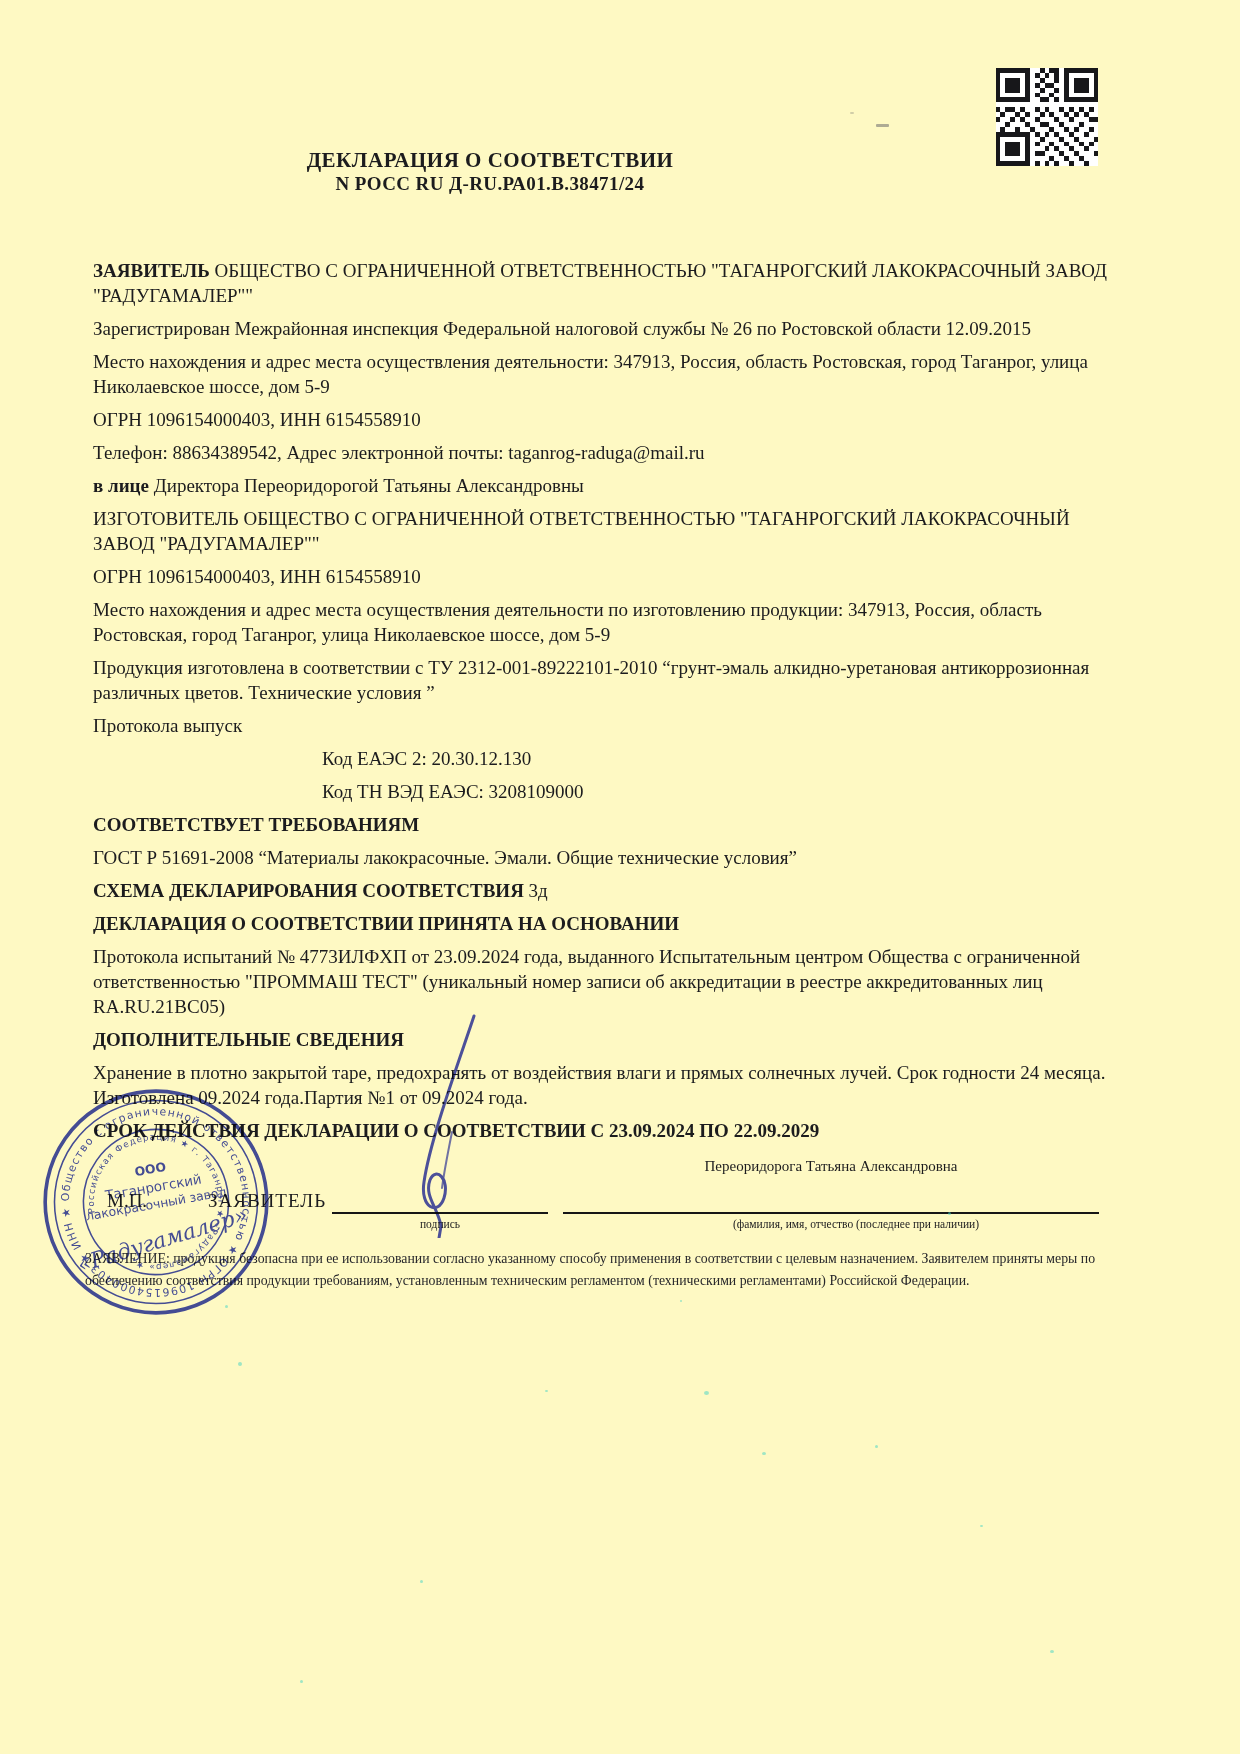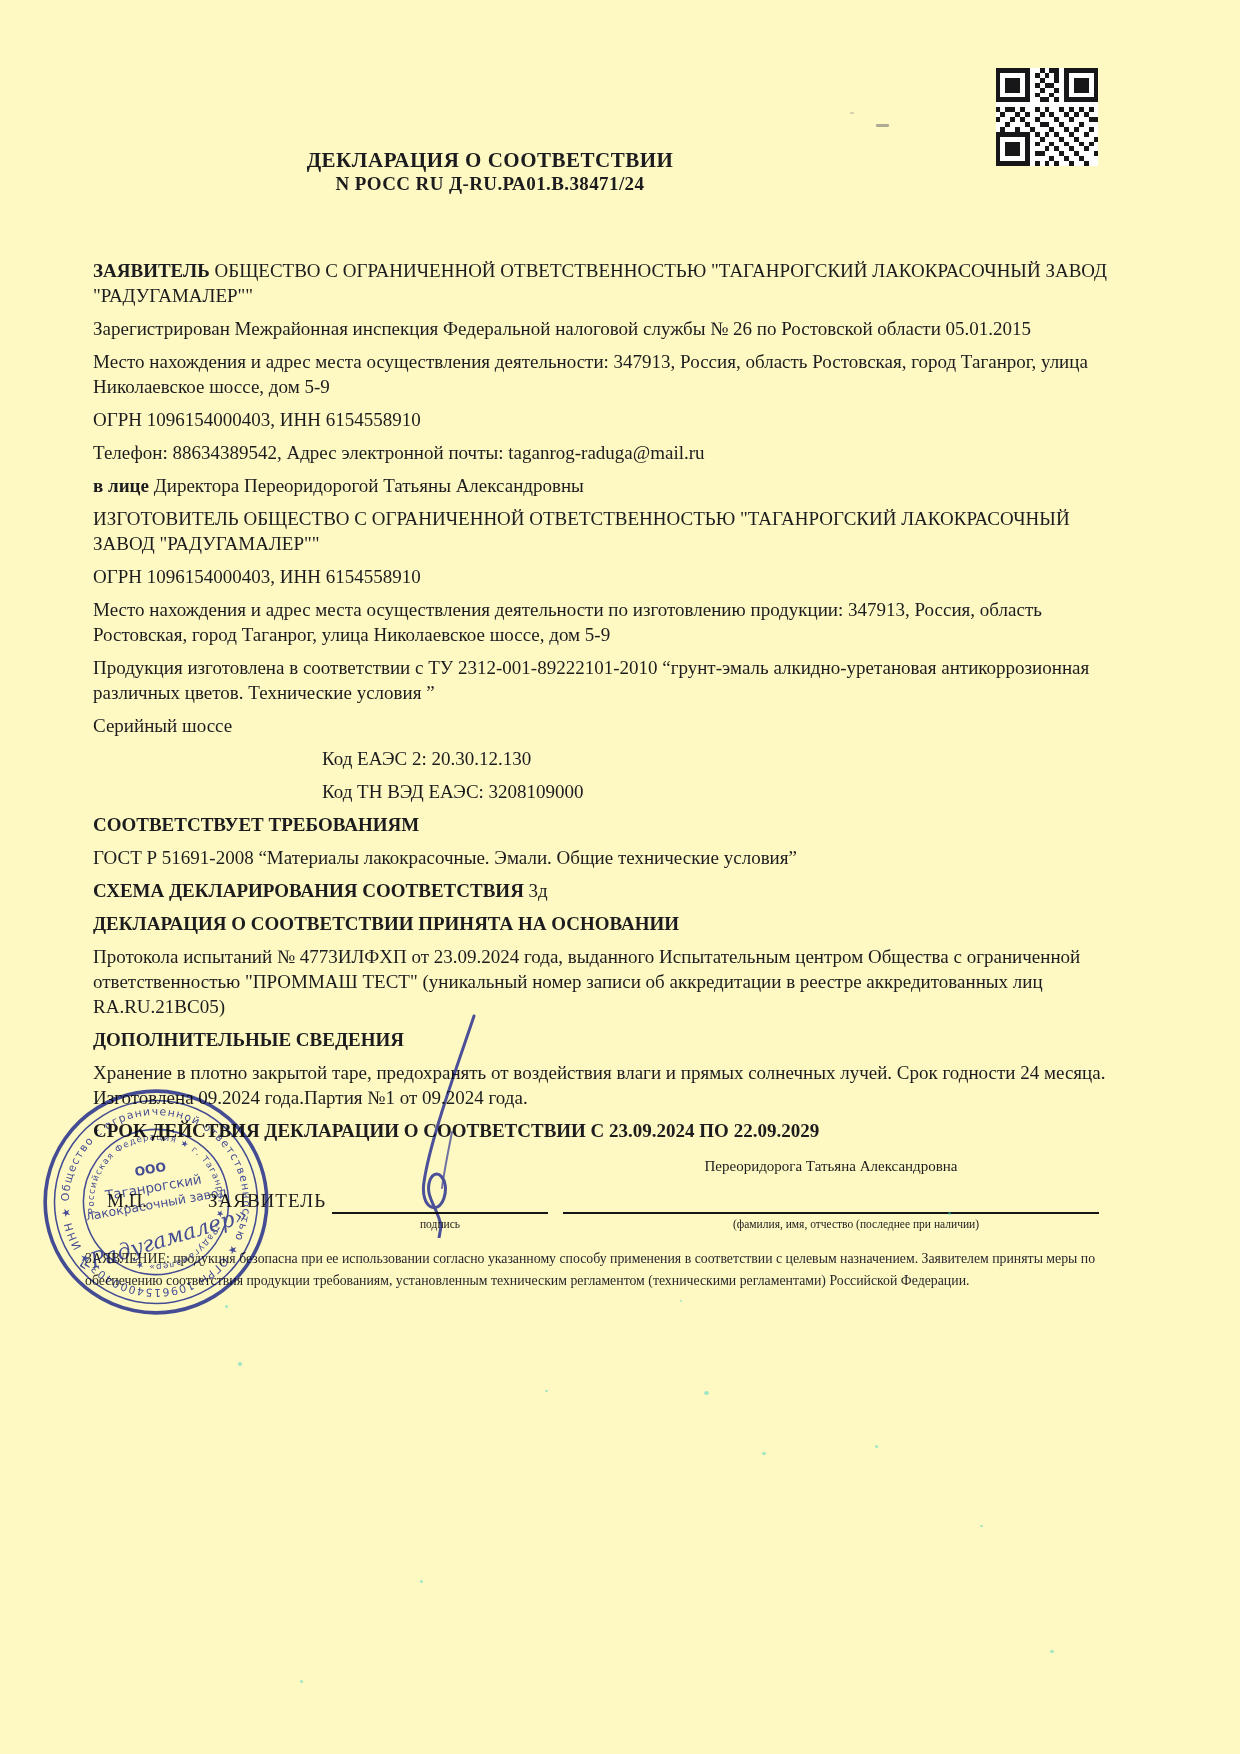--- a/index.html
+++ b/index.html
@@ -80,30 +80,30 @@
   <span class="artifact" style="left:876px;top:124px;width:13px;height:3px;"></span>
   <span class="artifact" style="left:850px;top:112px;width:4px;height:2px;opacity:.3;"></span>
 
   <div class="title-block">
     <div class="title-line1">ДЕКЛАРАЦИЯ О СООТВЕТСТВИИ</div>
     <div class="title-line2">N РОСС RU Д-RU.РА01.В.38471/24</div>
   </div>
 
   <div class="body-block">
     <p><b>ЗАЯВИТЕЛЬ</b> <span>ОБЩЕСТВО С ОГРАНИЧЕННОЙ ОТВЕТСТВЕННОСТЬЮ "ТАГАНРОГСКИЙ ЛАКОКРАСОЧНЫЙ ЗАВОД "РАДУГАМАЛЕР""</span></p>
-    <p>Зарегистрирован Межрайонная инспекция Федеральной налоговой службы № 26 по Ростовской области 05.01.2015</p>
+    <p>Зарегистрирован Межрайонная инспекция Федеральной налоговой службы № 26 по Ростовской области 12.09.2015</p>
     <p>Место нахождения и адрес места осуществления деятельности: 347913, Россия, область Ростовская, город Таганрог, улица Николаевское шоссе, дом 5-9</p>
     <p>ОГРН 1096154000403, ИНН 6154558910</p>
     <p>Телефон: 88634389542, Адрес электронной почты: taganrog-raduga@mail.ru</p>
     <p><b>в лице</b> <span>Директора Переоридорогой Татьяны Александровны</span></p>
     <p>ИЗГОТОВИТЕЛЬ ОБЩЕСТВО С ОГРАНИЧЕННОЙ ОТВЕТСТВЕННОСТЬЮ "ТАГАНРОГСКИЙ ЛАКОКРАСОЧНЫЙ ЗАВОД "РАДУГАМАЛЕР""</p>
     <p>ОГРН 1096154000403, ИНН 6154558910</p>
     <p>Место нахождения и адрес места осуществления деятельности по изготовлению продукции: 347913, Россия, область Ростовская, город Таганрог, улица Николаевское шоссе, дом 5-9</p>
     <p>Продукция изготовлена в соответствии с ТУ 2312-001-89222101-2010 “грунт-эмаль алкидно-уретановая антикоррозионная различных цветов. Технические условия ”</p>
-    <p class="gap5">Серийный шоссе</p>
+    <p class="gap5">Протокола выпуск</p>
     <p class="indented">Код ЕАЭС 2: 20.30.12.130</p>
     <p class="indented">Код ТН ВЭД ЕАЭС: 3208109000</p>
     <p><b>СООТВЕТСТВУЕТ ТРЕБОВАНИЯМ</b></p>
     <p>ГОСТ Р 51691-2008 “Материалы лакокрасочные. Эмали. Общие технические условия”</p>
     <p><b>СХЕМА ДЕКЛАРИРОВАНИЯ СООТВЕТСТВИЯ</b> <span>3д</span></p>
     <p><b>ДЕКЛАРАЦИЯ О СООТВЕТСТВИИ ПРИНЯТА НА ОСНОВАНИИ</b></p>
     <p>Протокола испытаний № 4773ИЛФХП от 23.09.2024 года, выданного Испытательным центром Общества с ограниченной ответственностью "ПРОММАШ ТЕСТ" (уникальный номер записи об аккредитации в реестре аккредитованных лиц RA.RU.21BC05)</p>
     <p><b>ДОПОЛНИТЕЛЬНЫЕ СВЕДЕНИЯ</b></p>
     <p>Хранение в плотно закрытой таре, предохранять от воздействия влаги и прямых солнечных лучей. Срок годности 24 месяца. Изготовлена 09.2024 года.Партия №1 от 09.2024 года.</p>
     <p class="gap3"><b>СРОК ДЕЙСТВИЯ ДЕКЛАРАЦИИ О СООТВЕТСТВИИ С 23.09.2024 ПО 22.09.2029</b></p>

